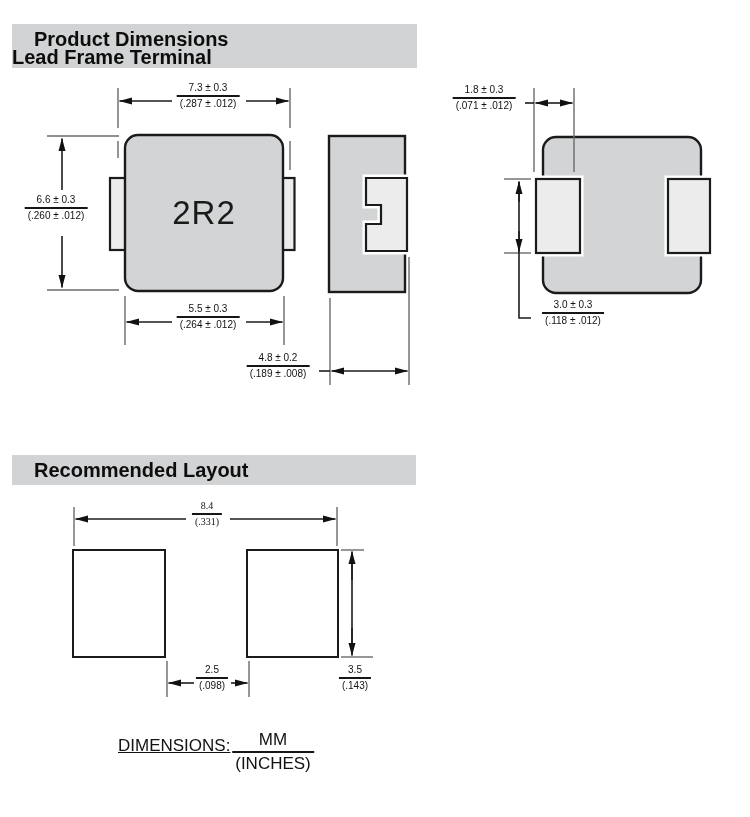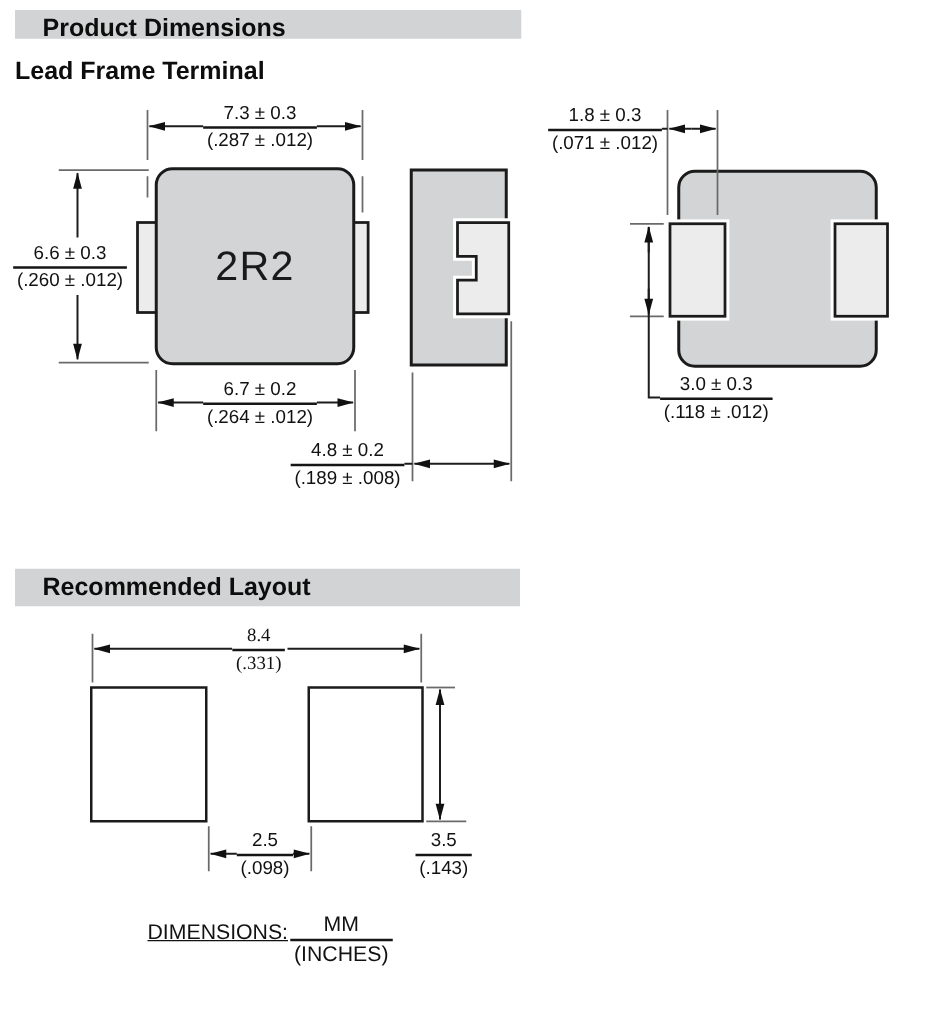--- a/index.html
+++ b/index.html
@@ -11,21 +11,21 @@
   .hbar{
     position:absolute;z-index:2;background:var(--header-bg,#d2d3d4);
     font-weight:bold;font-size:20px;line-height:30px;padding-left:22px;
     color:#0d0d0d;box-sizing:border-box;
   }
   .subtitle{
     position:absolute;z-index:2;font-weight:bold;font-size:20px;color:#0d0d0d;
   }
   .dim{
     position:absolute;z-index:3;transform:translateX(-50%);text-align:center;
-    font-size:15px;line-height:1.2;white-space:nowrap;background:#fff;color:#121212;
+    font-size:10px;line-height:1.2;white-space:nowrap;background:#fff;color:#121212;
   }
   .dim .mm{display:block;padding:0 5px 1px;}
   .dim .in{display:block;border-top:2px solid #161616;padding:1px 3px 0;}
   .footer-dim{font-size:17px;}
   .footer-label{position:absolute;z-index:2;font-size:17px;color:#121212;text-decoration:underline;}
   .marking{
     position:absolute;z-index:3;display:flex;flex-direction:column;
     align-items:center;justify-content:center;
     font-size:33px;line-height:34px;color:#1a1a1a;letter-spacing:1px;
   }
@@ -133,42 +133,42 @@
 
   <g>
     <line class="eline" x1="341" y1="550" x2="364" y2="550"></line>
     <line class="eline" x1="341" y1="657" x2="373" y2="657"></line>
     <path class="dline" d="M352,554 V653"></path>
     <line class="dline" x1="352" y1="580" x2="352" y2="551.5" marker-end="url(#arr)"></line>
     <line class="dline" x1="352" y1="628" x2="352" y2="655.5" marker-end="url(#arr)"></line>
   </g>
 </svg>
 
-<div class="hbar" style="left:12px;top:8px;width:405px;height:23px;">
+<div class="hbar" style="left:12px;top:24px;width:405px;height:44px;">
   <span>Product Dimensions</span>
 </div>
 
 <div class="subtitle" style="left:12px;top:46px;">Lead Frame Terminal</div>
 
 <div class="marking" style="left:125px;top:135px;width:158px;height:156px;">
   <span>2R2</span>
 </div>
 
 <div class="dim" style="left:208px;top:82px;">
   <span class="mm">7.3 ± 0.3</span>
   <span class="in">(.287 ± .012)</span>
 </div>
 
 <div class="dim" style="left:56px;top:194px;">
   <span class="mm">6.6 ± 0.3</span>
   <span class="in">(.260 ± .012)</span>
 </div>
 
 <div class="dim" style="left:208px;top:303px;">
-  <span class="mm">6.7 ± 0.2</span>
+  <span class="mm">5.5 ± 0.3</span>
   <span class="in">(.264 ± .012)</span>
 </div>
 
 <div class="dim" style="left:278px;top:352px;">
   <span class="mm">4.8 ± 0.2</span>
   <span class="in">(.189 ± .008)</span>
 </div>
 
 <div class="dim" style="left:484px;top:84px;">
   <span class="mm">1.8 ± 0.3</span>

